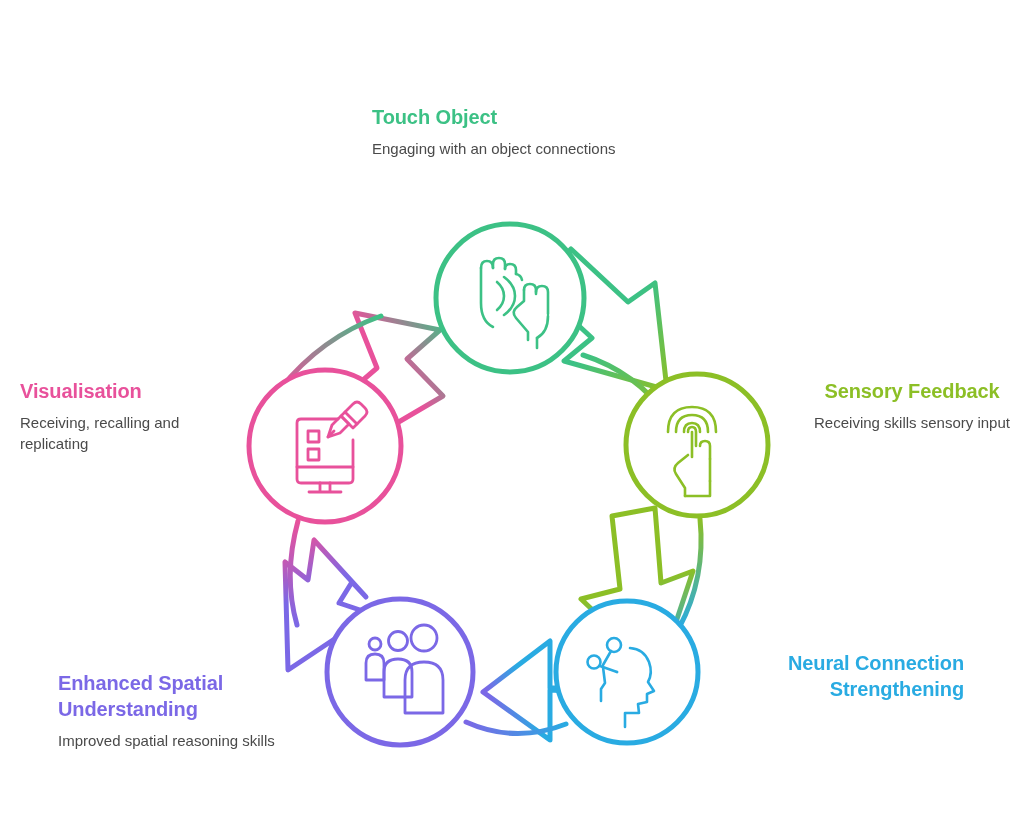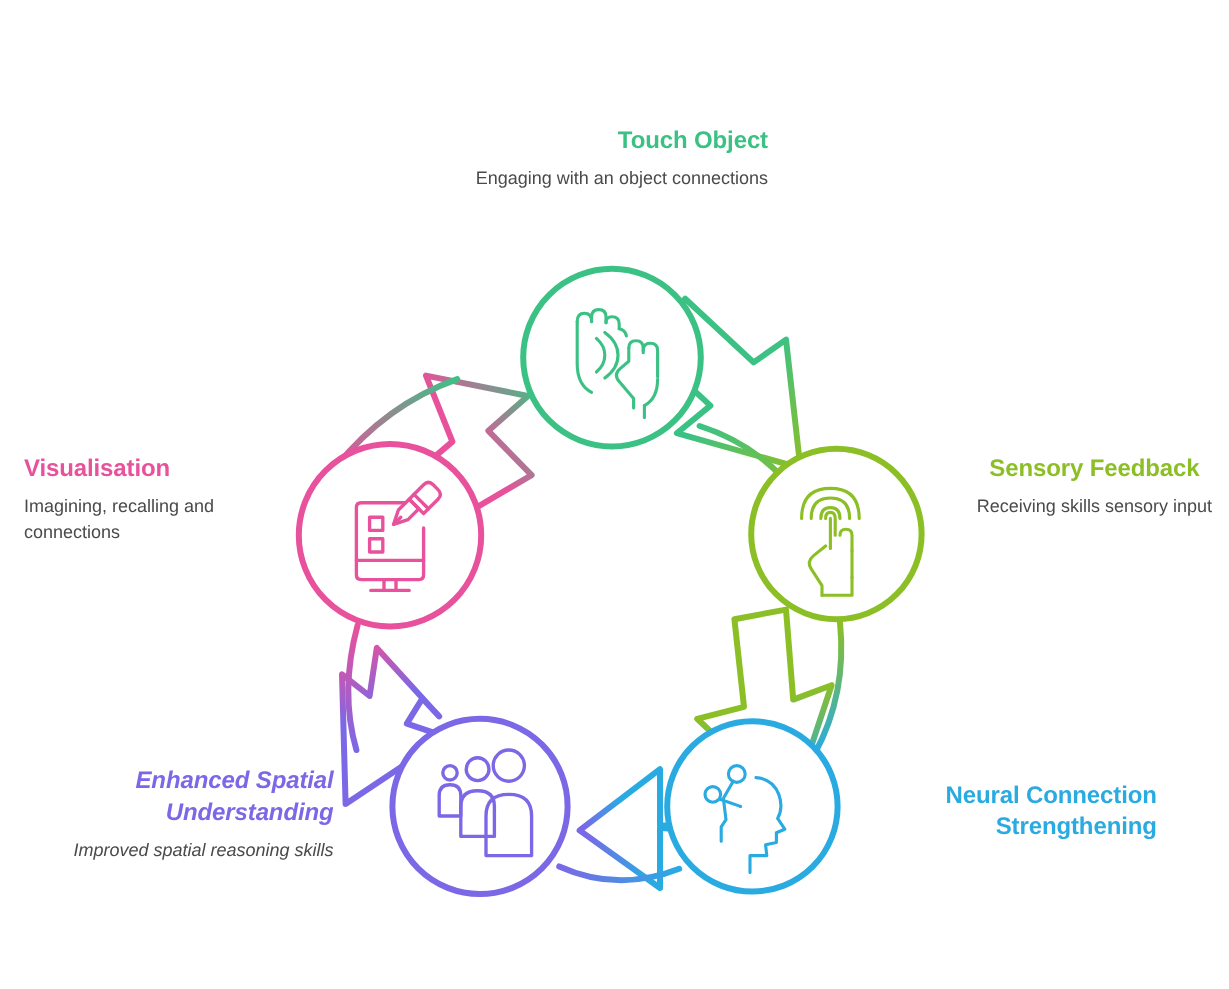--- a/index.html
+++ b/index.html
@@ -42,40 +42,38 @@
     color: #4a4a4a;
     margin: 0;
     font-weight: normal;
   }
 
   
   #label-touch-object {
     left: 372px;
     top: 104px;
     width: 268px;
-    text-align: right;
+    text-align: left;
   }
   #label-sensory-feedback {
     left: 812px;
     top: 378px;
     width: 200px;
     text-align: center;
   }
   #label-neural-connection {
     left: 748px;
     top: 650px;
     width: 216px;
     text-align: right;
   }
   #label-enhanced-spatial {
     left: 58px;
-    top: 638px;
+    top: 670px;
     width: 220px;
-    text-align: right;
-    font-style: italic;
   }
   #label-visualisation {
     left: 20px;
     top: 378px;
     width: 190px;
     text-align: left;
   }
 </style>
 </head>
 <body>
@@ -273,16 +271,16 @@
     <div class="label-title" style="color:#29ABE2">Neural Connection Strengthening</div>
   </div>
 
   <div class="label-block" id="label-enhanced-spatial">
     <div class="label-title" style="color:#7B68E6">Enhanced Spatial Understanding</div>
     <div class="label-desc">Improved spatial reasoning skills</div>
   </div>
 
   <div class="label-block" id="label-visualisation">
     <div class="label-title" style="color:#E8519B">Visualisation</div>
-    <div class="label-desc">Imagining, recalling and connections</div>
+    <div class="label-desc">Receiving, recalling and replicating</div>
   </div>
 
 </div>
 
 </body></html>

